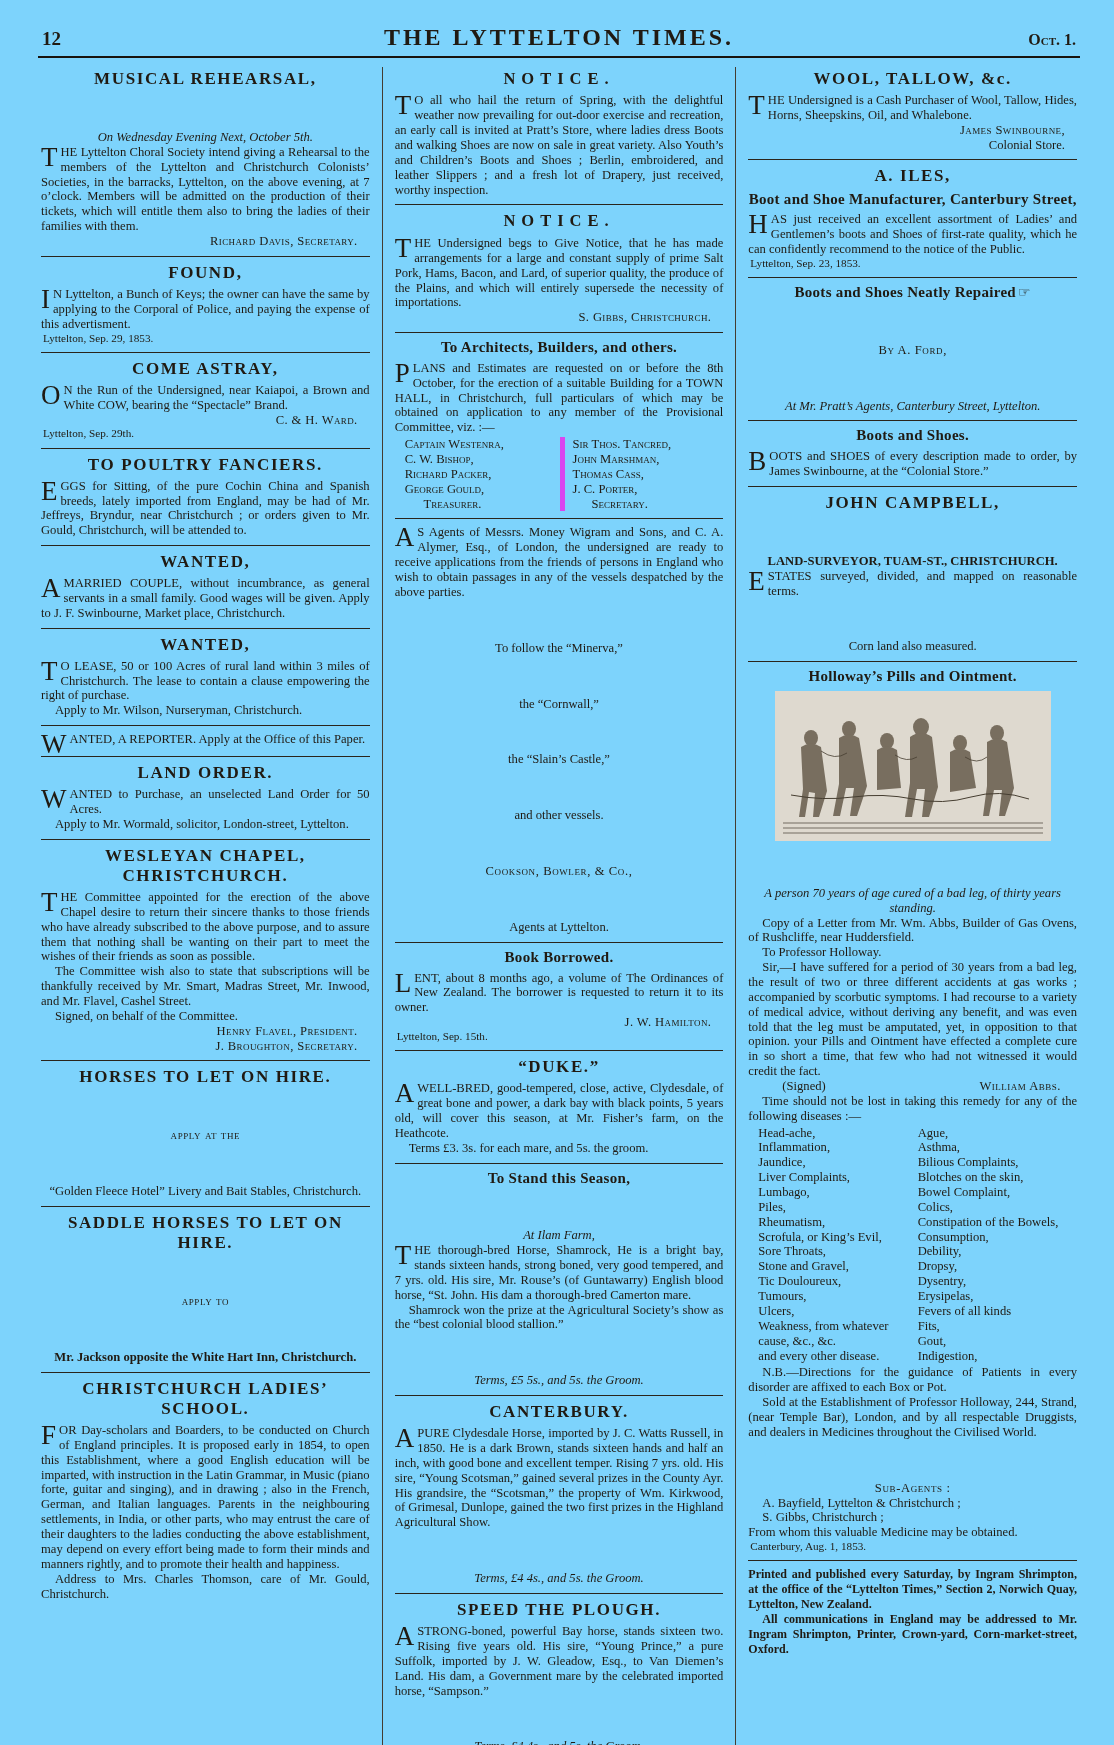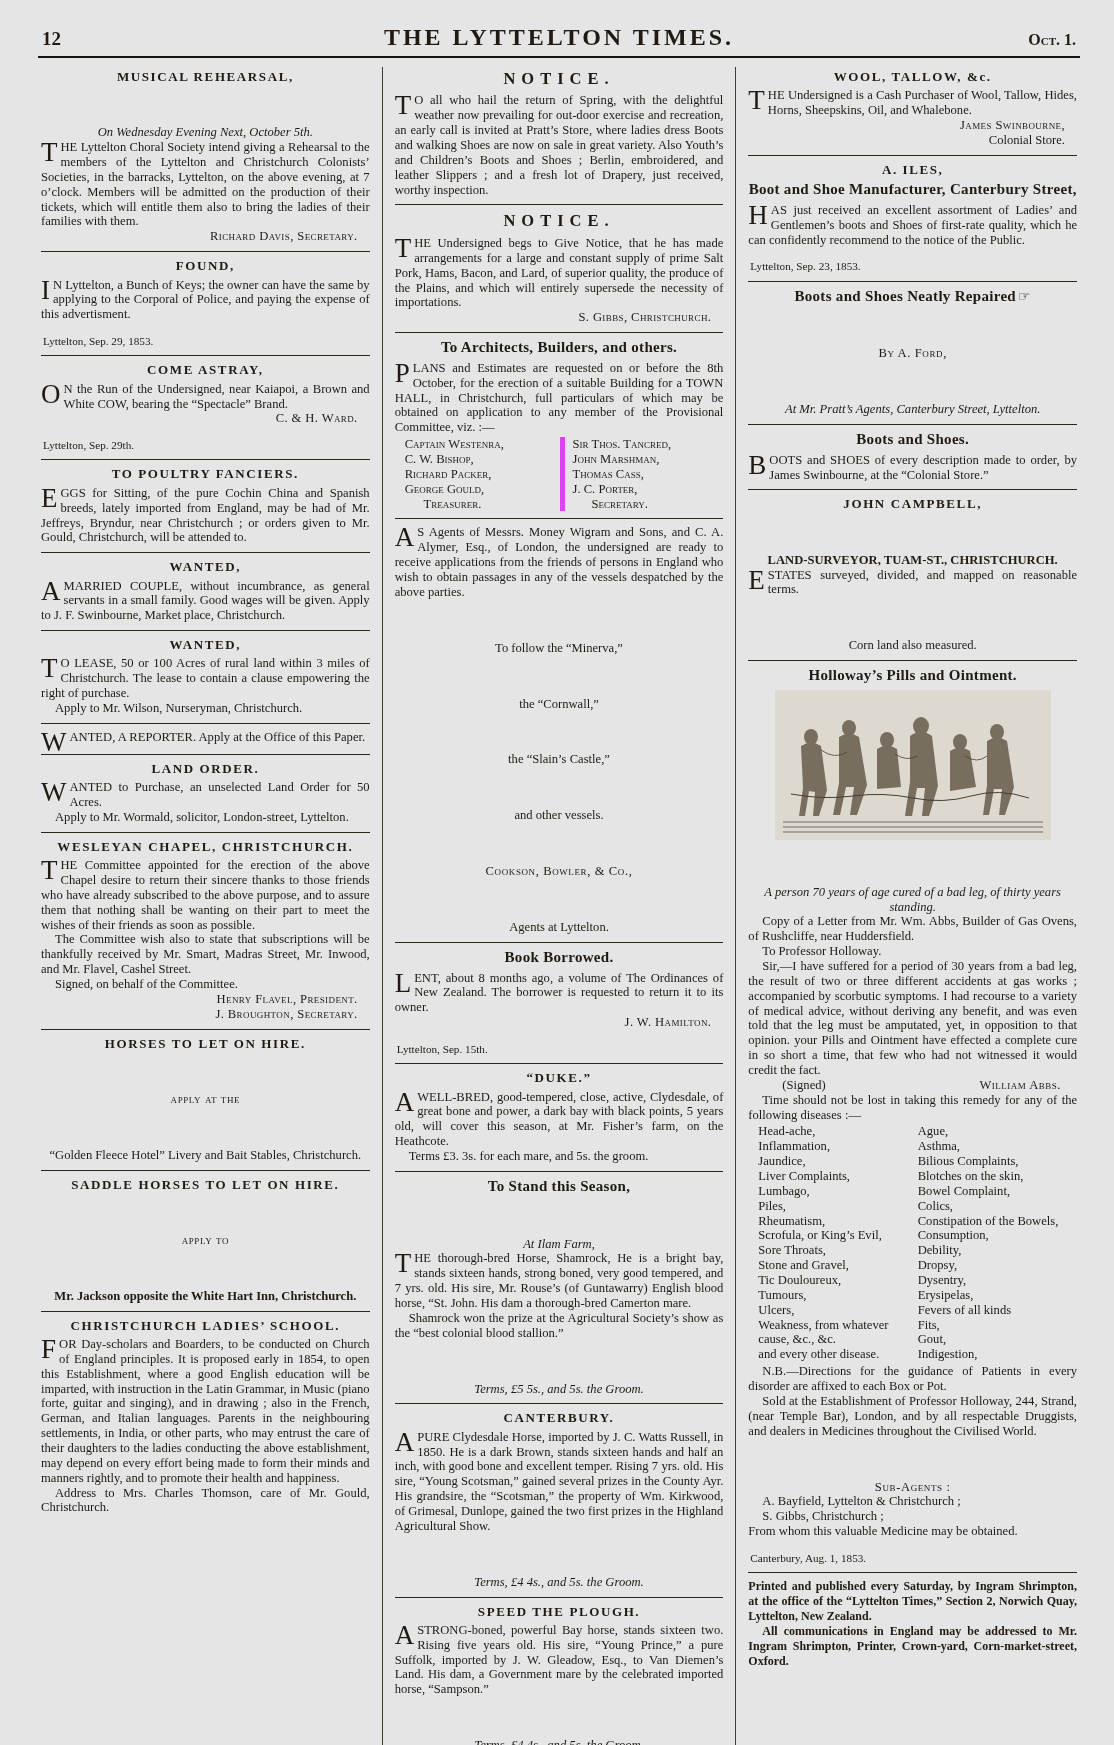--- a/index.html
+++ b/index.html
@@ -1,45 +1,45 @@
 <!DOCTYPE html>
 <html><head>
 <meta charset="utf-8">
 <style>
   * { box-sizing: border-box; margin: 0; padding: 0; }
   html, body { background: #a9a69f; }
   .page {
     width: 1114px; height: 1745px; margin: 0 auto;
-    background: #e5e5e5; color: #201a12;
+    background: #7dd3fc; color: #201a12;
     font-family: "Liberation Serif", "DejaVu Serif", serif;
     padding: 24px 34px 18px 38px; overflow: hidden; position: relative;
   }
   .masthead { display: flex; align-items: baseline; padding: 0 4px 5px 4px; }
   .page-num { width: 90px; font-size: 19px; font-weight: bold; }
   .np-title { flex: 1; text-align: center; font-size: 24px; font-weight: bold; letter-spacing: 3px; }
   .issue-date { width: 90px; text-align: right; font-size: 16px; font-weight: bold; font-variant: small-caps; }
   .masthead-rule { height: 2px; background: #17130e; margin-bottom: 9px; }
   .columns { display: flex; align-items: stretch; }
   .col { flex: 1 1 0; min-width: 0; padding: 0 2px; }
   .col-rule { width: 1px; background: #443d31; margin: 0 9px; }
   .ad { padding: 0 1px; }
   .blk { font-size: 12.6px; line-height: 1.18; clear: both; }
-  .h-caps  { text-align: center; font-weight: bold; font-size: 13px;  letter-spacing: 1.6px; margin: 2px 0 4px; }
+  .h-caps  { text-align: center; font-weight: bold; font-size: 17px;  letter-spacing: 1.6px; margin: 2px 0 4px; }
   .h-big   { text-align: center; font-weight: bold; font-size: 16.5px; letter-spacing: 6px;  margin: 2px 0 5px; }
   .h-title { text-align: center; font-weight: bold; font-size: 15px;  letter-spacing: 0.3px; margin: 2px 0 4px; }
   .c { text-align: center; margin-top: 41px; }
   .c.i  { font-style: italic; }
   .c.sc { font-variant: small-caps; letter-spacing: 0.6px; }
   .c.b  { font-weight: bold; }
   p.blk { text-align: justify; }
   p.blk.ind { text-indent: 14px; }
   p.blk.a-r { text-align: right; padding-right: 12px; }
   p.blk.sc  { font-variant: small-caps; letter-spacing: 0.4px; }
   p.blk.small { font-size: 12px; line-height: 1.25; text-align: justify; font-weight: bold; }
-  .date { font-size: 11.2px; margin-top: 13px; padding-left: 2px; }
+  .date { font-size: 11.2px; margin-top: 0; padding-left: 2px; }
   .dropcap { float: left; font-size: 27px; line-height: 23px; padding: 1px 3px 0 0; }
   .sec-rule { height: 1px; background: #2a241b; margin: 7px 1px 6px; clear: both; }
   .pairs { display: flex; margin: 2px 0 2px 10px; }
   .pairs .pcol { flex: 1 1 0; min-width: 0; }
   .pairs.ruled .pcol + .pcol { border-left: 5px solid #d946ef; padding-left: 8px; margin-left: 4px; }
   .pline { white-space: pre-wrap; font-variant: small-caps; }
   .pairs.plain .pline { font-variant: normal; }
   .signed { display: flex; justify-content: space-between; padding: 0 16px 0 34px; }
   .signed .sg-r { font-variant: small-caps; letter-spacing: 0.5px; }
   .h-icon { font-weight: normal; font-size: 14px; padding-left: 2px; }

